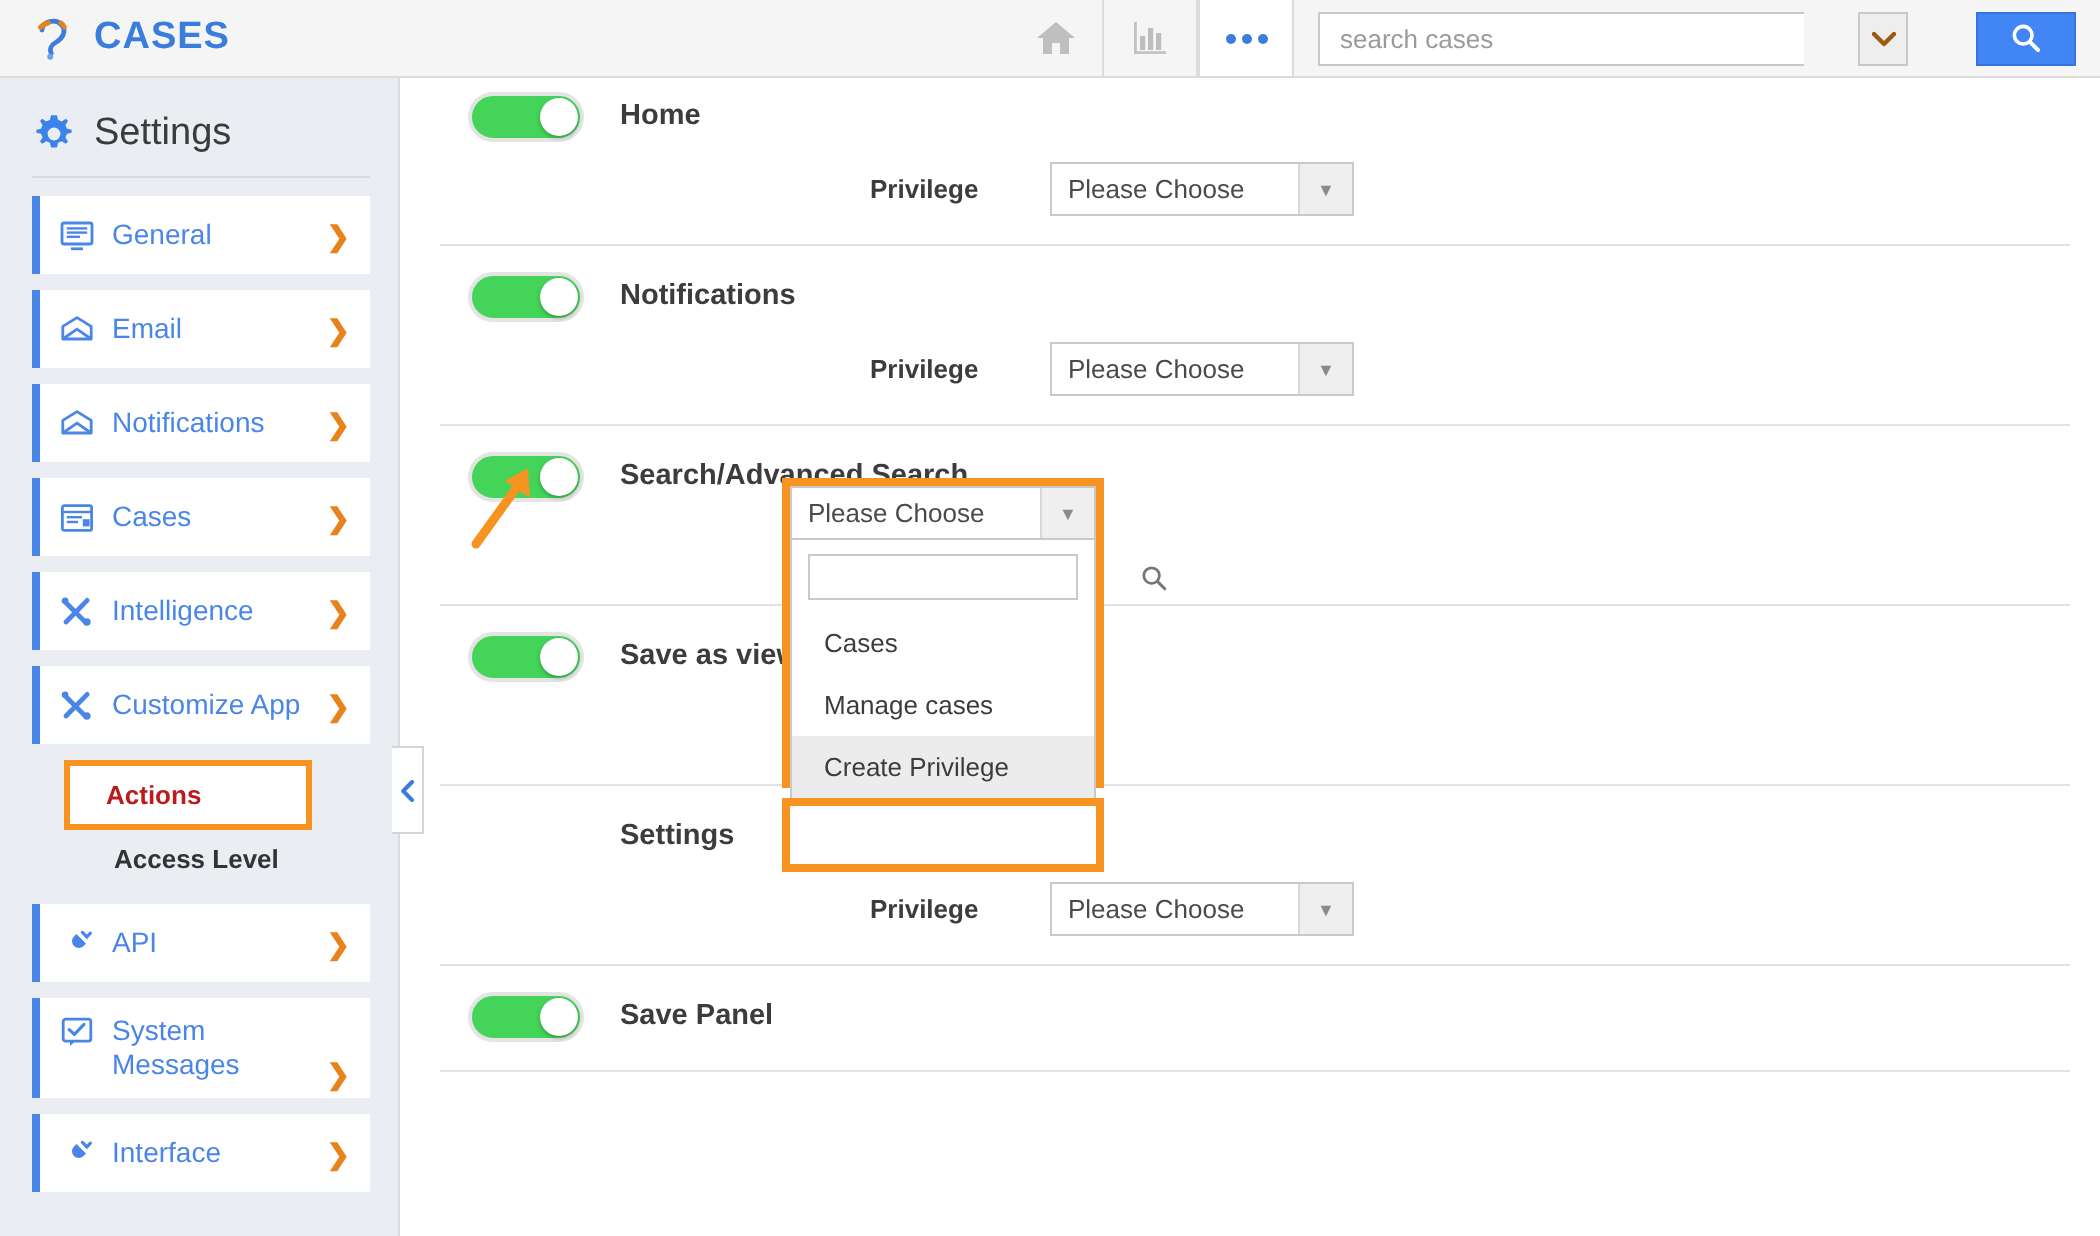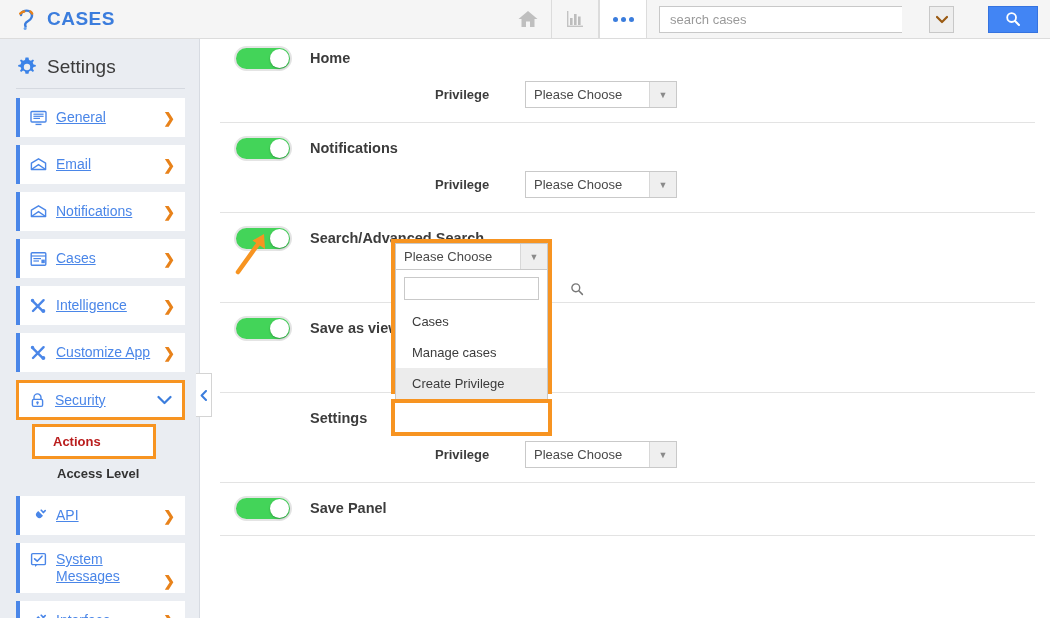--- a/index.html
+++ b/index.html
@@ -70,21 +70,21 @@
   .settings-title { font-size: 19px; color:#3b3b3b; font-family:"Liberation Sans", sans-serif;}
   .settings-divider { margin: 10px 14px 0 16px; height:1px; background:#d5d9e0; }
 
   .nav { padding: 9px 14px 0 16px; }
   .nav-item {
     position: relative; height: 39px; background:#fff;
     border-left: 4px solid #4a86e8;
     display:flex; align-items:center; gap: 9px;
     padding-left: 10px; margin-bottom: 8px; cursor: pointer;
   }
-  .nav-label { font-size: 14px; color:#4a86e8; flex: 1; line-height: 1.05; text-decoration: underline; }
+  .nav-label { font-size: 14px; color:#4a86e8; flex: 1; line-height: 1.05; }
   .nav-chev {
     color:#e8821a; font-size: 14px; font-weight: bold; padding-right: 10px;
   }
   .nav-item.boxed {
     border: 3px solid #f79421; border-left: 3px solid #f79421;
     background:#fff; height: 40px; margin-bottom: 4px;
   }
   .nav-item.boxed .nav-label { color:#4a86e8; }
   .subitem {
     font-size: 13px; font-weight: bold; color:#b91c1c;
@@ -321,36 +321,20 @@
           <svg width="17" height="16" viewBox="0 0 17 16">
               <path d="M2 2.4 L12.8 13.2 M13.6 2.2 L3 13" stroke="#4a86e8" stroke-width="2.4" stroke-linecap="round"></path>
               <circle cx="13.4" cy="13" r="1.9" fill="#4a86e8"></circle>
               <circle cx="2.6" cy="2.4" r="1.6" fill="#4a86e8"></circle>
             </svg>
         </span>
         <span class="nav-label">Customize App</span>
         <span class="nav-chev">❯</span>
       </div>
 
-      <div class="nav-item boxed">
-        <span>
-          <svg width="17" height="17" viewBox="0 0 17 17">
-              <path d="M5 7.4 V5.4 a3.5 3.5 0 0 1 7 0 V7.4" stroke="#4a86e8" stroke-width="1.4" fill="none"></path>
-              <rect x="3.4" y="7.4" width="10.2" height="7" rx="1.4" stroke="#4a86e8" stroke-width="1.4" fill="none"></rect>
-              <circle cx="8.5" cy="10.4" r="1.2" fill="#4a86e8"></circle>
-              <line x1="8.5" y1="11" x2="8.5" y2="12.6" stroke="#4a86e8" stroke-width="1.3"></line>
-            </svg>
-        </span>
-        <span class="nav-label">Security</span>
-        <span class="nav-chev" style="font-size:16px;">
-          <svg width="15" height="10" viewBox="0 0 15 10">
-              <path d="M1.5 2 L7.5 8 L13.5 2" stroke="#3b7ddd" stroke-width="2.2" fill="none" stroke-linecap="round" stroke-linejoin="round"></path>
-            </svg>
-        </span>
-      </div>
 
       <div class="subitem boxed">Actions</div>
 
       <div class="subitem plain">Access Level</div>
 
       <div class="nav-item" style="margin-top:8px;">
         <span>
           <svg width="17" height="16" viewBox="0 0 17 16">
               <path d="M3.2 12.8 L7 9 a3.4 3.4 0 0 1 0-4.8 l1.2-1.2 4.8 4.8 -1.2 1.2 a3.4 3.4 0 0 1-4.8 0 Z" fill="#4a86e8"></path>
               <line x1="11.2" y1="2.2" x2="13.4" y2="4.4" stroke="#4a86e8" stroke-width="1.6" stroke-linecap="round"></line>

